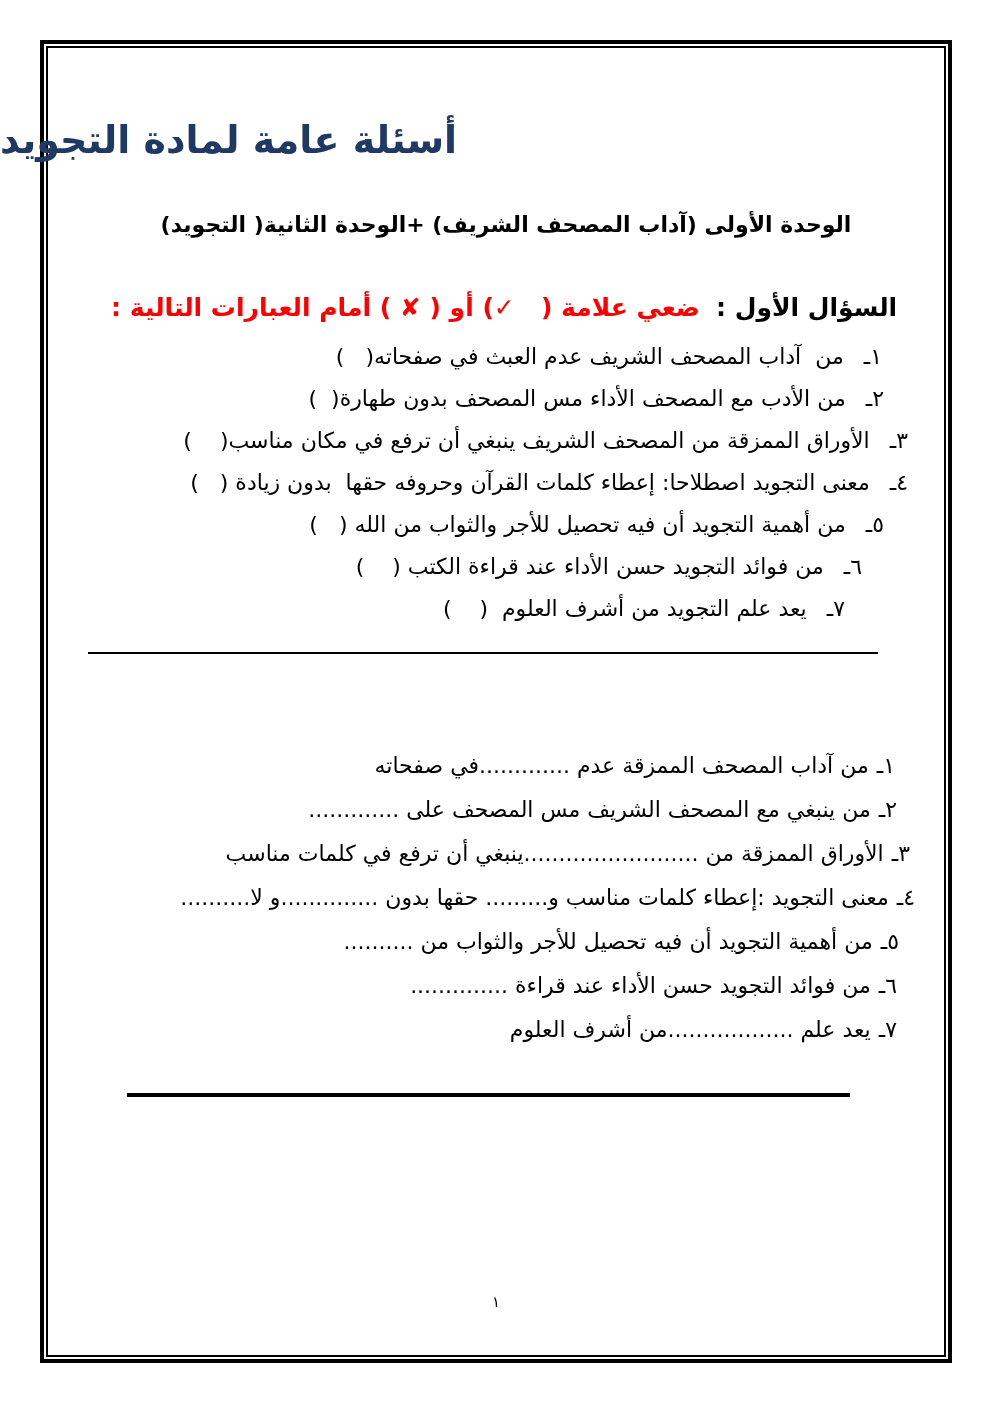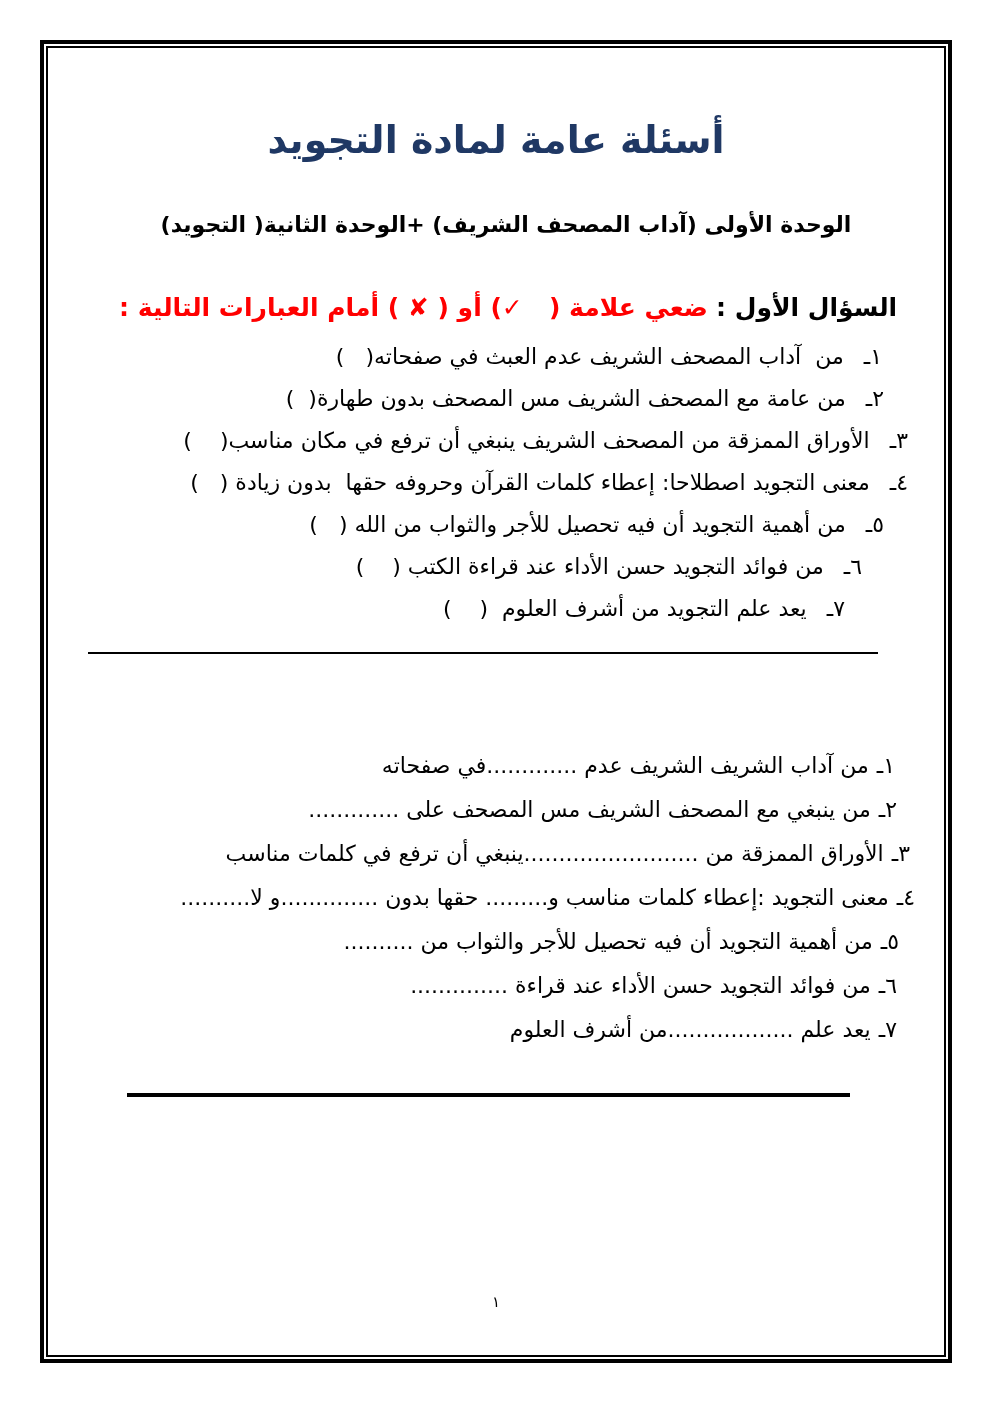--- a/index.html
+++ b/index.html
@@ -27,21 +27,21 @@
     box-sizing: border-box;
   }
   .frame-inner {
     position: absolute;
     left: 2px; top: 2px; right: 2px; bottom: 2px;
     border: 2px solid #000;
   }
   .title {
     position: absolute;
     top: 118px; left: 0; right: 0;
-    text-align: center;
+    text-align: left;
     font-size: 38px;
     font-weight: bold;
     color: #1f3864;
     letter-spacing: 1px;
     direction: rtl;
   }
   .subtitle {
     position: absolute;
     top: 212px; left: 0; right: 0;
     text-align: center;
@@ -55,21 +55,21 @@
     position: absolute;
     direction: rtl;
     white-space: pre-wrap;
   }
   .q-heading .q-prompt { color: #ff0000; }
   .q1-heading {
     top: 264px; right: 60px;
     font-size: 25px;
     font-weight: bold;
   }
-  .q1-heading .q-label { margin-left: 8px; }
+  .q1-heading .q-label { margin-left: 16px; }
   .q2-heading {
     top: 686px; right: 57px;
     font-size: 25px;
     font-weight: normal;
   }
   .list {
     position: absolute;
     direction: rtl;
     font-size: 22px;
   }
@@ -130,33 +130,33 @@
   <div class="title">أسئلة عامة لمادة التجويد</div>
 
   <div class="subtitle">الوحدة الأولى (آداب المصحف الشريف) +الوحدة الثانية( التجويد)</div>
 
   <div class="q-heading q1-heading">
     <span class="q-label">السؤال الأول :</span><span class="q-prompt">ضعي علامة (   ✓) أو ( ✘ ) أمام العبارات التالية :</span>
   </div>
 
   <div class="list q1-list">
     <div class="item"><span class="num">١ـ</span><span class="txt">من  آداب المصحف الشريف عدم العبث في صفحاته(   )</span></div>
-    <div class="item"><span class="num">٢ـ</span><span class="txt">من عامة مع المصحف الشريف مس المصحف بدون طهارة(  )</span></div>
+    <div class="item"><span class="num">٢ـ</span><span class="txt">من الأدب مع المصحف الأداء مس المصحف بدون طهارة(  )</span></div>
     <div class="item"><span class="num">٣ـ</span><span class="txt">الأوراق الممزقة من المصحف الشريف ينبغي أن ترفع في مكان مناسب(    )</span></div>
     <div class="item"><span class="num">٤ـ</span><span class="txt">معنى التجويد اصطلاحا: إعطاء كلمات القرآن وحروفه حقها  بدون زيادة (   )</span></div>
     <div class="item"><span class="num">٥ـ</span><span class="txt">من أهمية التجويد أن فيه تحصيل للأجر والثواب من الله (   )</span></div>
     <div class="item"><span class="num">٦ـ</span><span class="txt">من فوائد التجويد حسن الأداء عند قراءة الكتب (    )</span></div>
     <div class="item"><span class="num">٧ـ</span><span class="txt">يعد علم التجويد من أشرف العلوم  (    )</span></div>
   </div>
 
   <div class="sep sep1"></div>
 
 
   <div class="list q2-list">
-    <div class="item"><span class="num">١ـ</span><span class="txt">من آداب الشريف الشريف عدم .............في صفحاته</span></div>
+    <div class="item"><span class="num">١ـ</span><span class="txt">من آداب المصحف الممزقة عدم .............في صفحاته</span></div>
     <div class="item"><span class="num">٢ـ</span><span class="txt">من ينبغي مع المصحف الشريف مس المصحف على .............</span></div>
     <div class="item"><span class="num">٣ـ</span><span class="txt">الأوراق الممزقة من .........................ينبغي أن ترفع في كلمات مناسب</span></div>
     <div class="item"><span class="num">٤ـ</span><span class="txt">معنى التجويد :إعطاء كلمات مناسب و......... حقها بدون ..............و لا..........</span></div>
     <div class="item"><span class="num">٥ـ</span><span class="txt">من أهمية التجويد أن فيه تحصيل للأجر والثواب من ..........</span></div>
     <div class="item"><span class="num">٦ـ</span><span class="txt">من فوائد التجويد حسن الأداء عند قراءة ..............</span></div>
     <div class="item"><span class="num">٧ـ</span><span class="txt">يعد علم ..................من أشرف العلوم</span></div>
   </div>
 
   <div class="sep sep2"></div>
 

